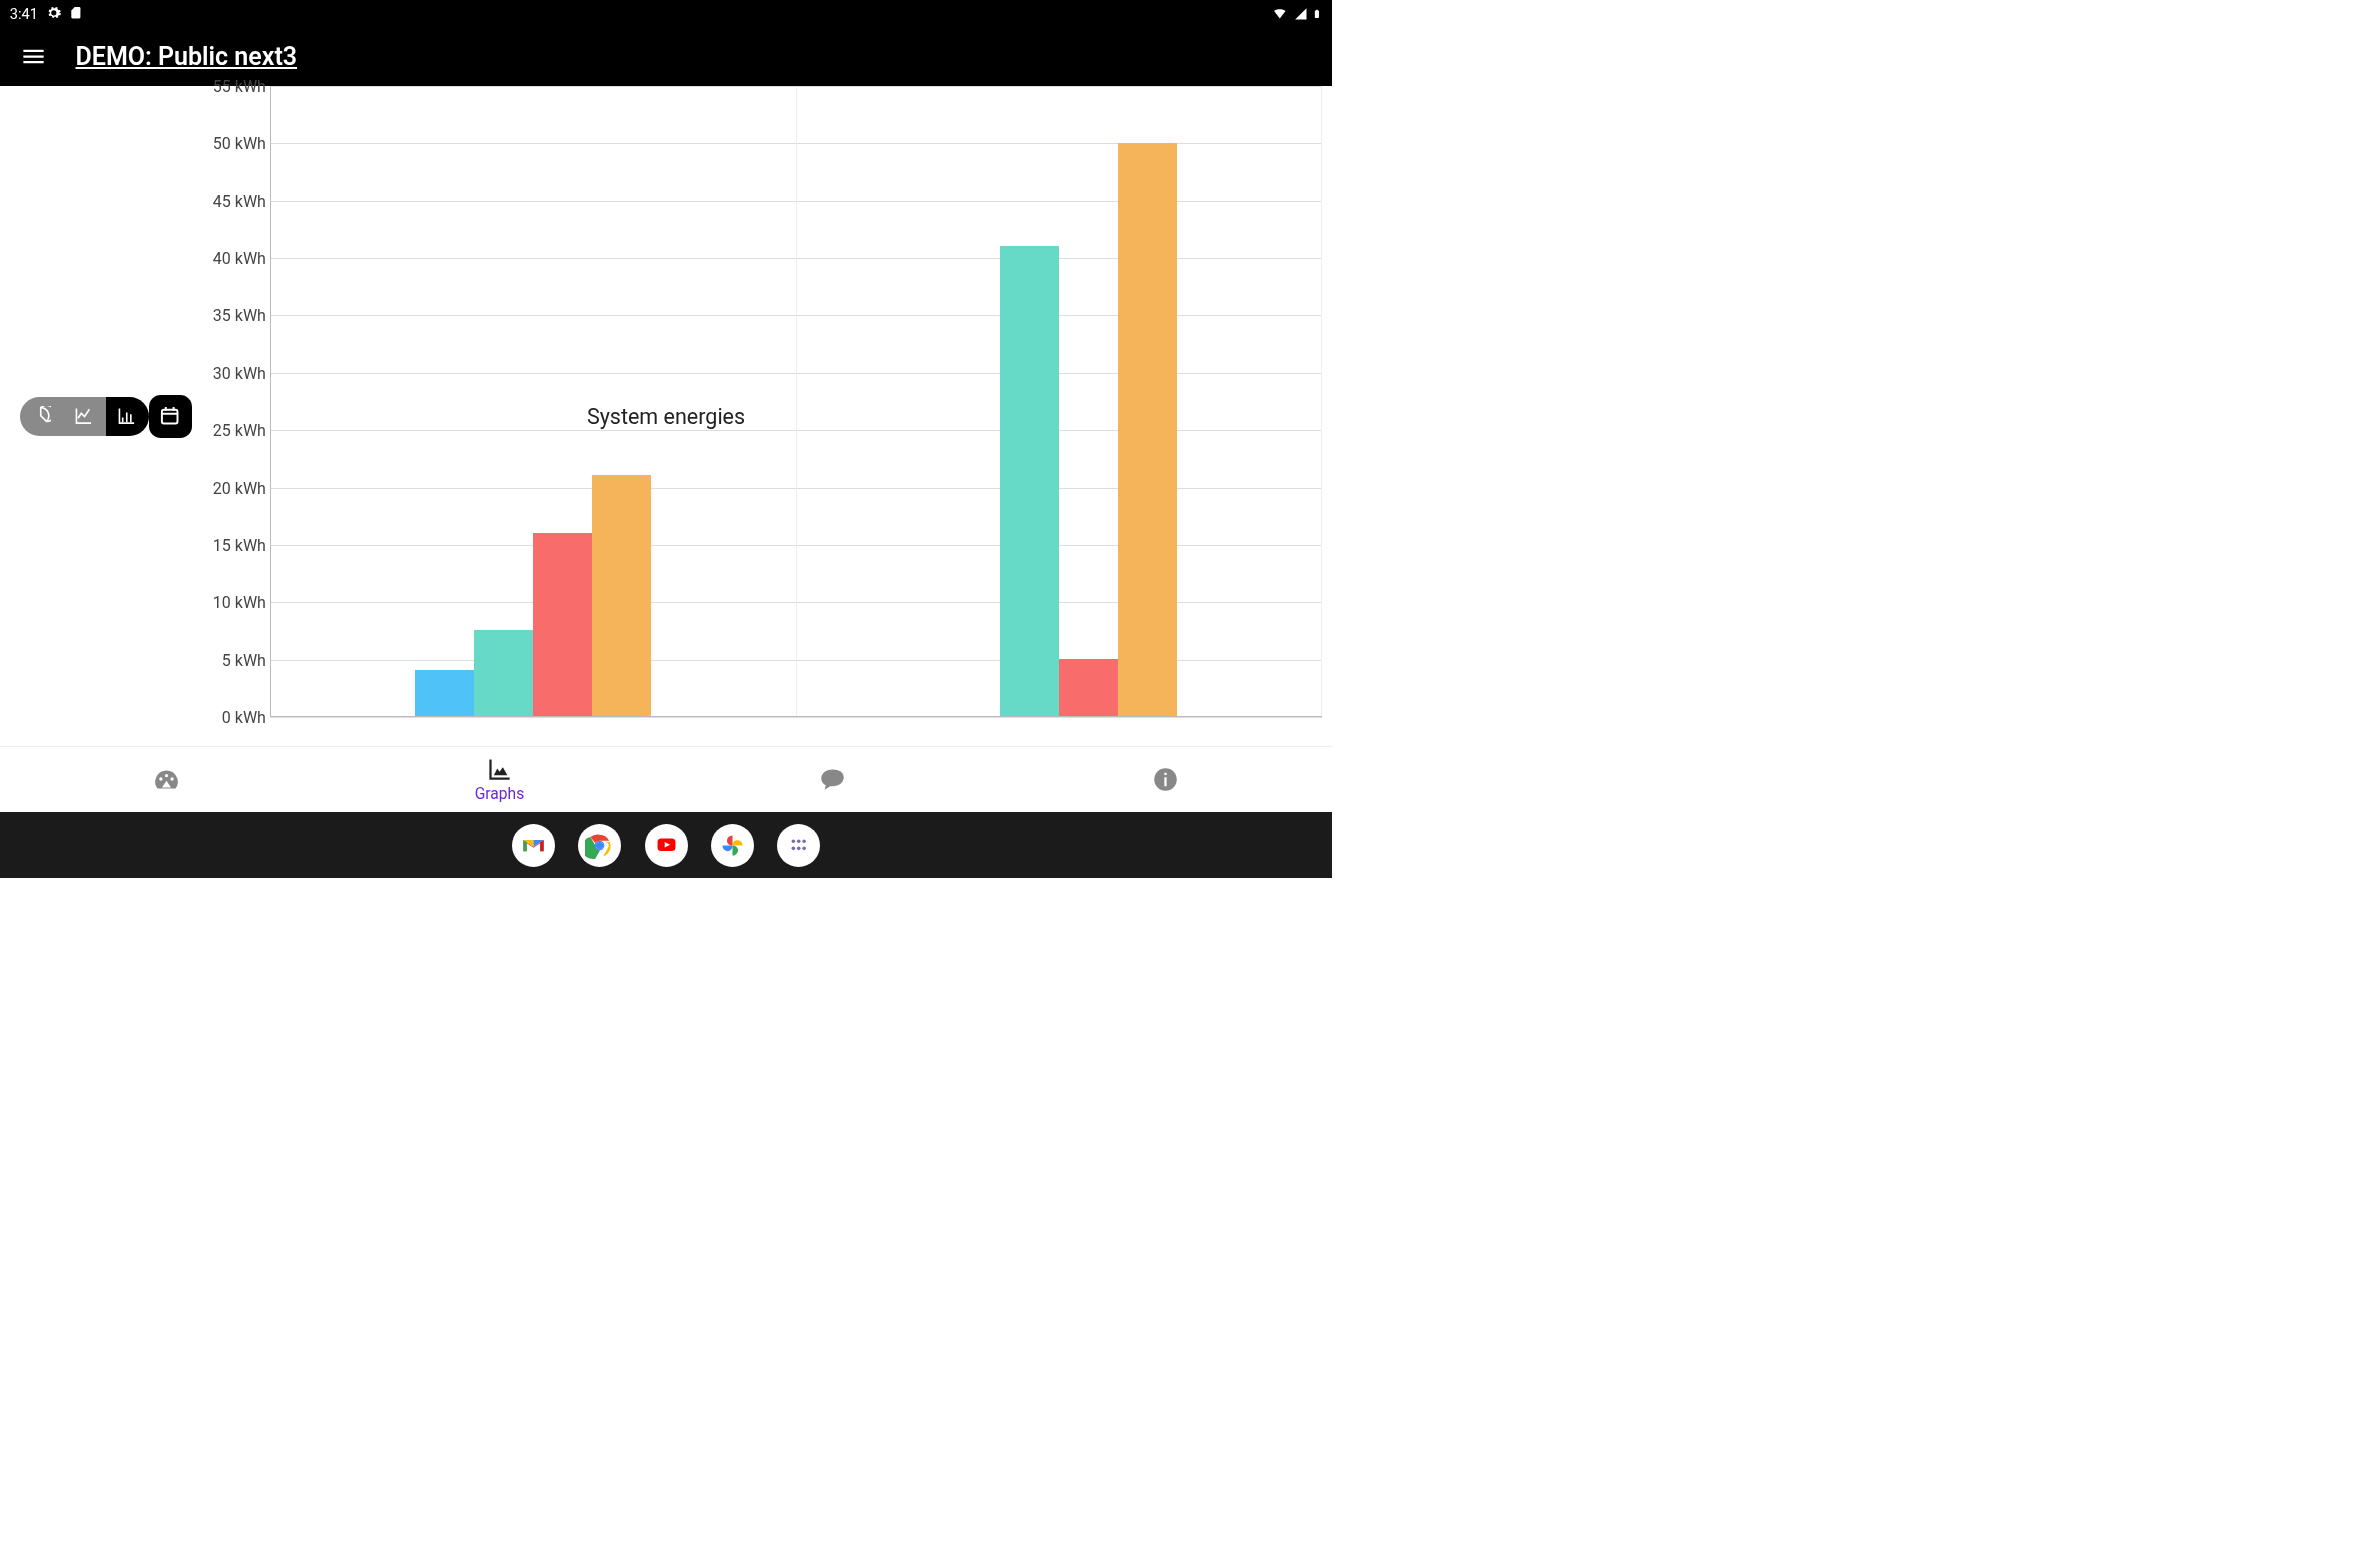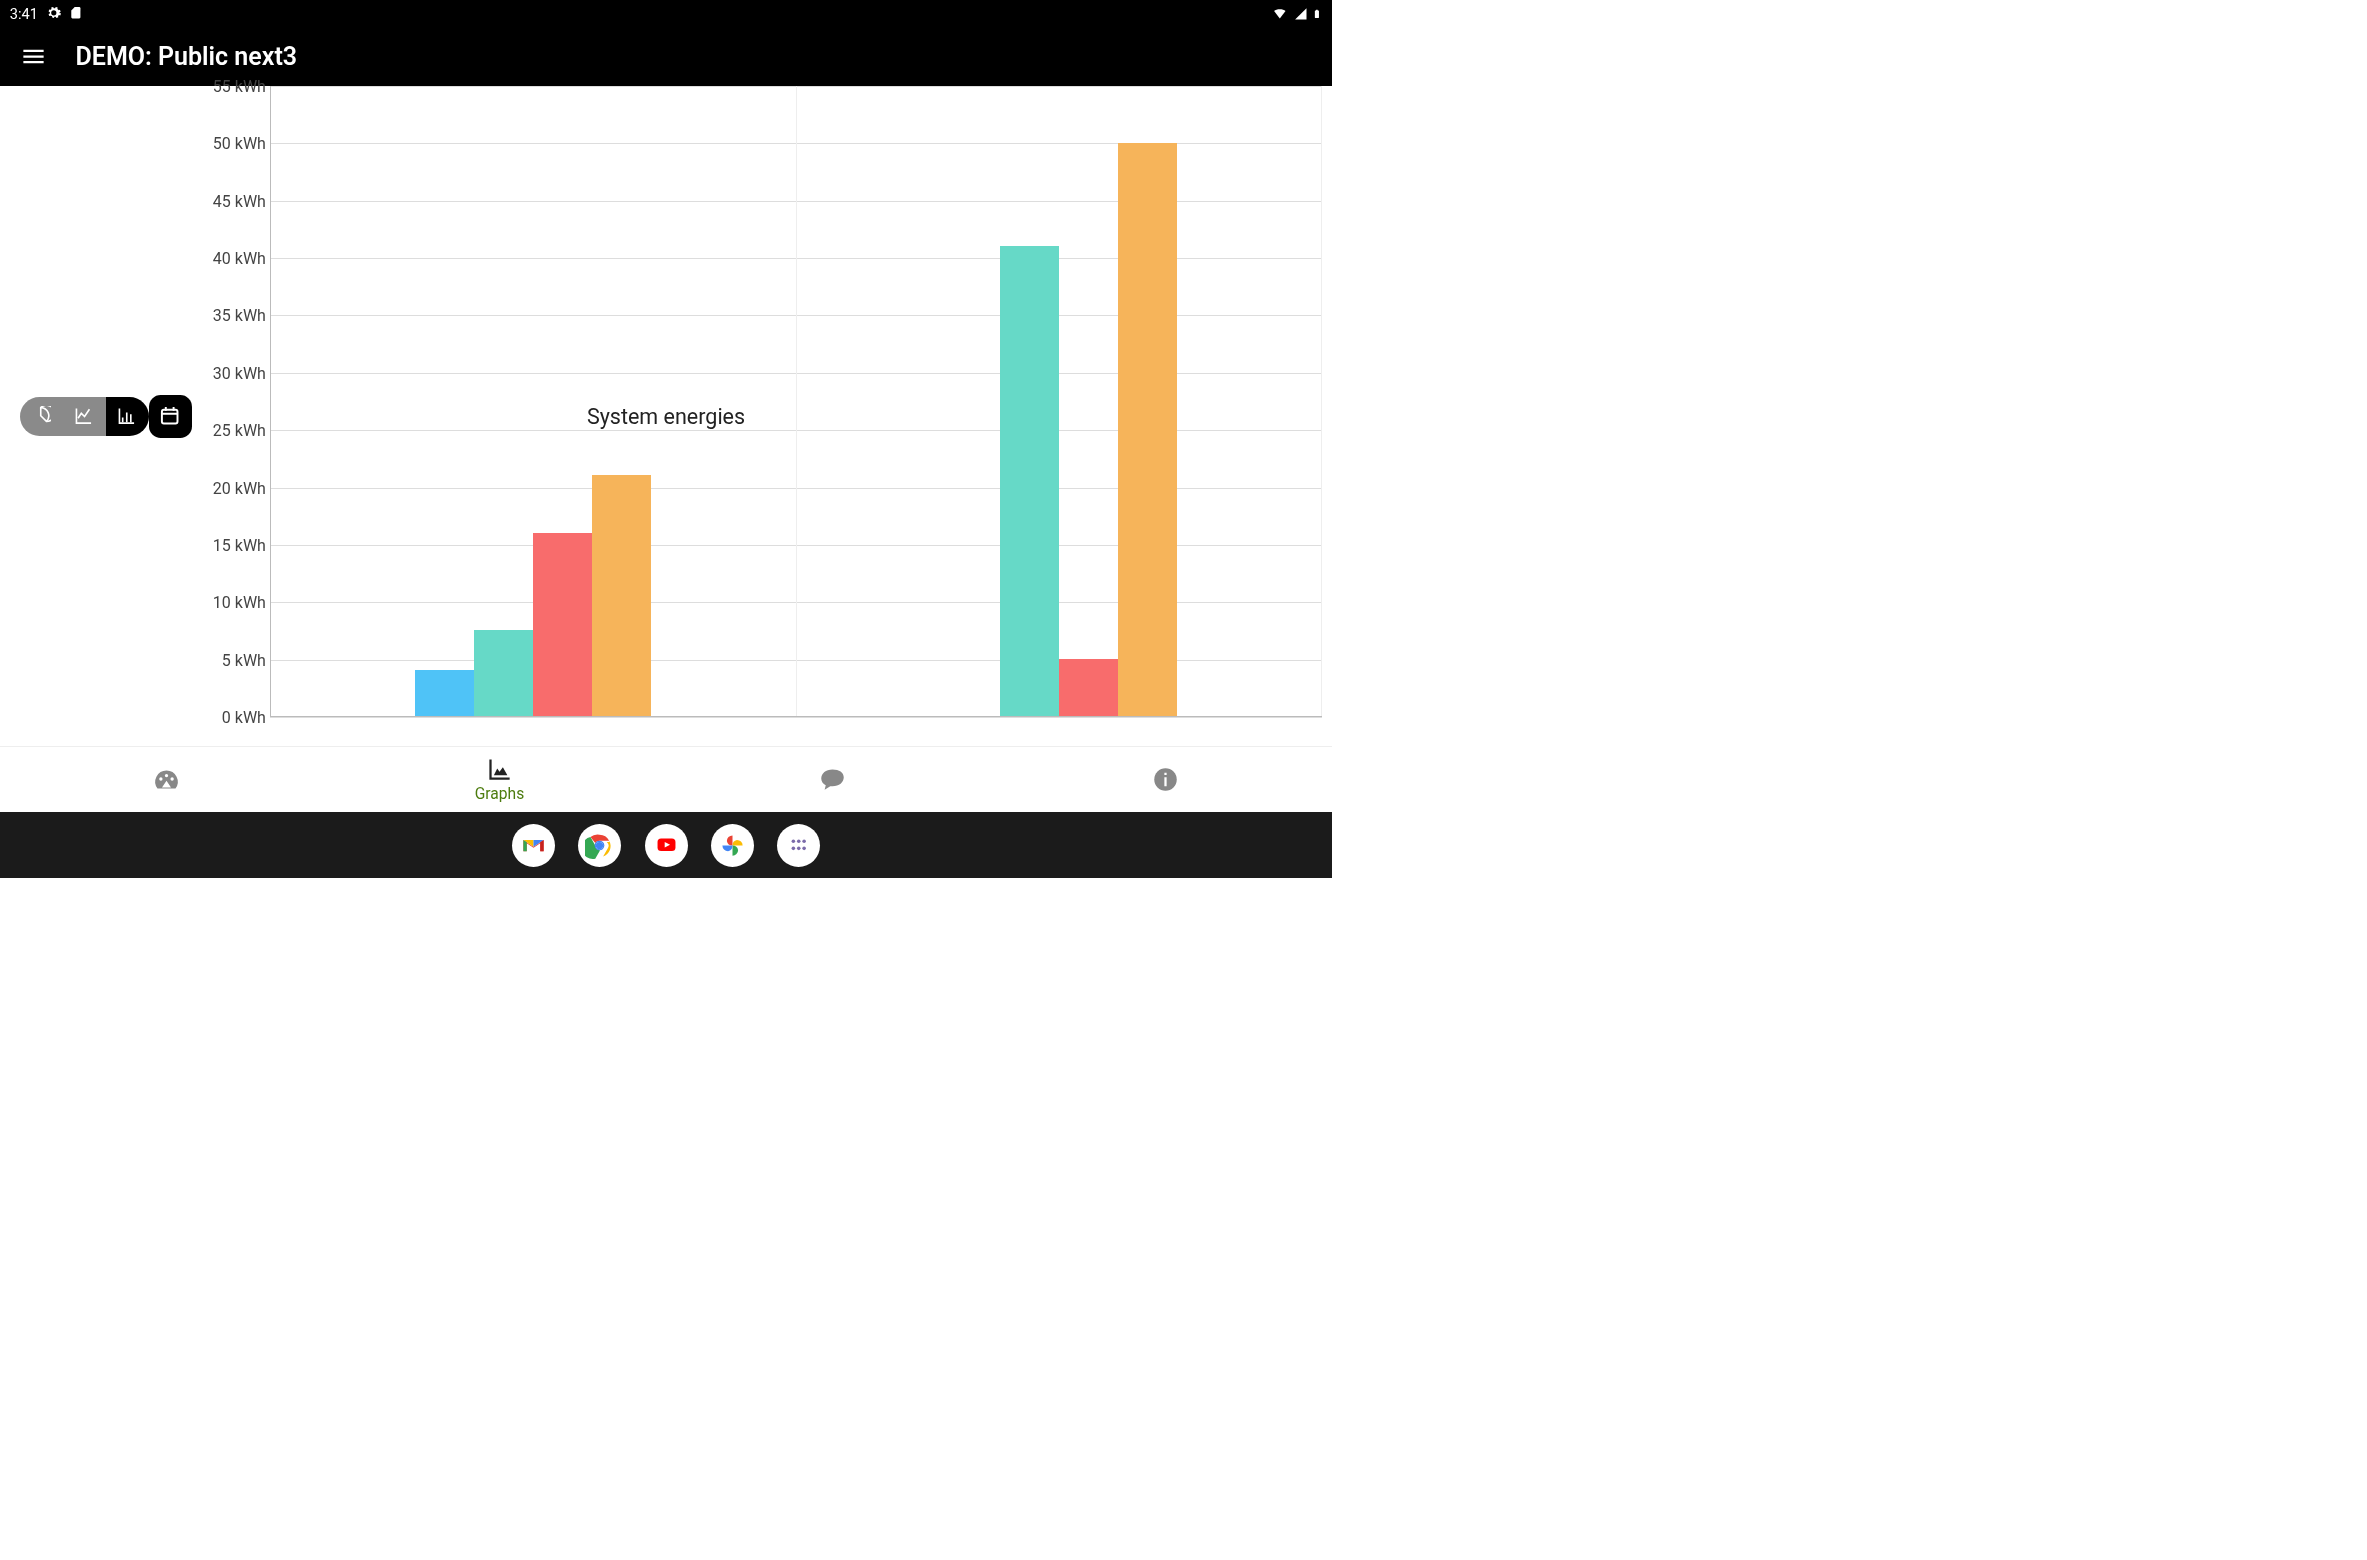--- a/index.html
+++ b/index.html
@@ -5,21 +5,21 @@
   * { box-sizing: border-box; margin: 0; padding: 0; }
   html, body { width: 100%; height: 100%; font-family: -apple-system, Roboto, Arial, sans-serif; }
   body { display: flex; flex-direction: column; height: 878px; width: 1332px; background: #fff; }
 
   
   .status-bar { background: #000; color: #fff; height: 27px; display: flex; align-items: center; padding: 0 9.8px; font-size: 14.6px; }
   .status-left { display: flex; gap: 7.8px; }
   .status-right { margin-left: auto; display: flex; align-items: center; gap: 3.9px; }
 
   
-  .app-bar { background: #000; color: #fff; height: 59px; display: flex; align-items: center; padding: 0 19.5px; gap: 29px; }
+  .app-bar { background: #000; color: #fff; height: 59px; display: flex; align-items: center; padding: 0 19.5px; gap: 29px; text-decoration: underline; }
   .app-title { font-size: 25px; font-weight: 600; }
 
   
   .content { flex: 1; display: flex; background: #fff; position: relative; }
   .chart-header { display: flex; align-items: center; padding: 13.7px 19.5px; }
   .chart-type-toggle { display: flex; border-radius: 21.5px; overflow: hidden; height: 39px; }
   .toggle-seg { width: 43px; display: flex; align-items: center; justify-content: center; }
   .toggle-seg.inactive { background: #8a8a8a; color: #fff; }
   .toggle-seg.active { background: #000; color: #fff; }
   .chart-title { position: absolute; left: 50%; transform: translateX(-50%); font-size: 21.5px; color: #222; }
@@ -38,21 +38,21 @@
   .grid-line { position: absolute; left: 0; right: 0; height: 1px; background: #ddd; }
   .plot-area { position: absolute; left: 49px; right: 0; top: 0; bottom: 29px; border-left: 1px solid #bbb; border-bottom: 1px solid #bbb; display: flex; }
   .group { flex: 1; display: flex; align-items: flex-end; justify-content: center; gap: 0; border-right: 1px solid #eee; }
   .bar { width: 59px; }
   .x-axis { position: absolute; left: 49px; right: 0; bottom: 0; height: 29px; display: flex; }
   .x-label { flex: 1; text-align: center; font-size: 12.7px; color: #444; padding-top: 3.9px; }
 
   
   .bottom-nav { height: 66px; display: flex; border-top: 1px solid #eee; }
   .nav-item { flex: 1; display: flex; flex-direction: column; align-items: center; justify-content: center; color: #888; font-size: 15.6px; gap: 2px; }
-  .nav-item.active { color: #4d7c0f; }
+  .nav-item.active { color: #6d28d9; }
   .nav-label { font-size: 15.6px; }
 
   
   .sys-dock { background: #1b1b1b; height: 66px; display: flex; align-items: center; justify-content: center; gap: 23.4px; }
   .dock-icon { width: 43px; height: 43px; border-radius: 50%; background: #fff; display: flex; align-items: center; justify-content: center; }
 
   svg { display: block; }
 </style>
 </head>
 <body>

